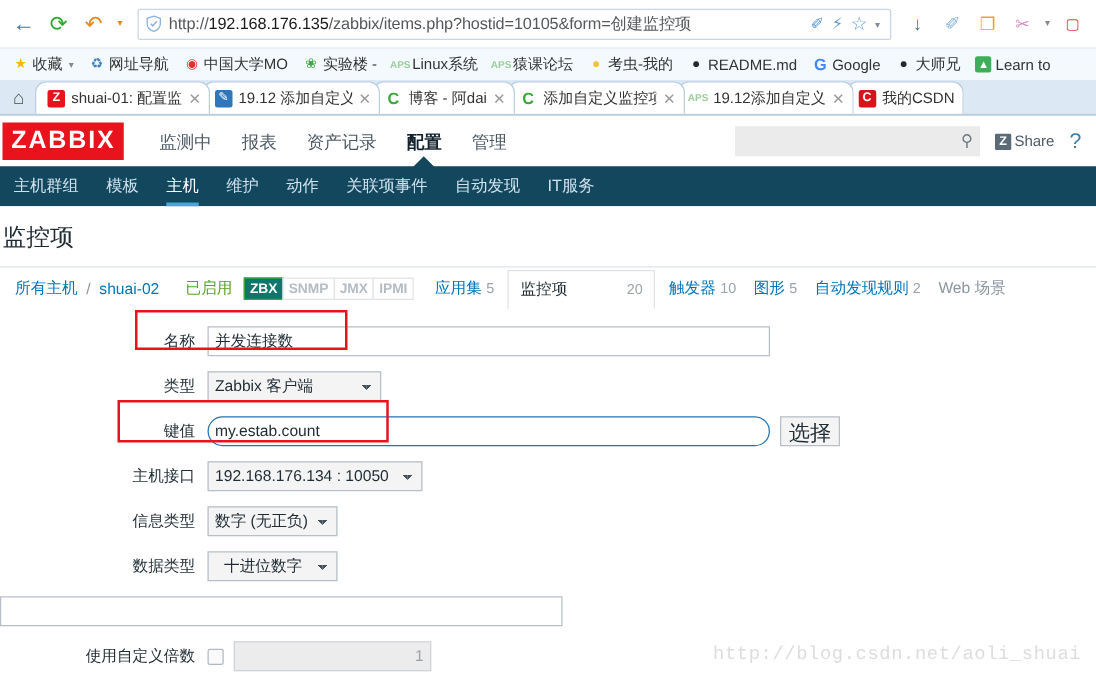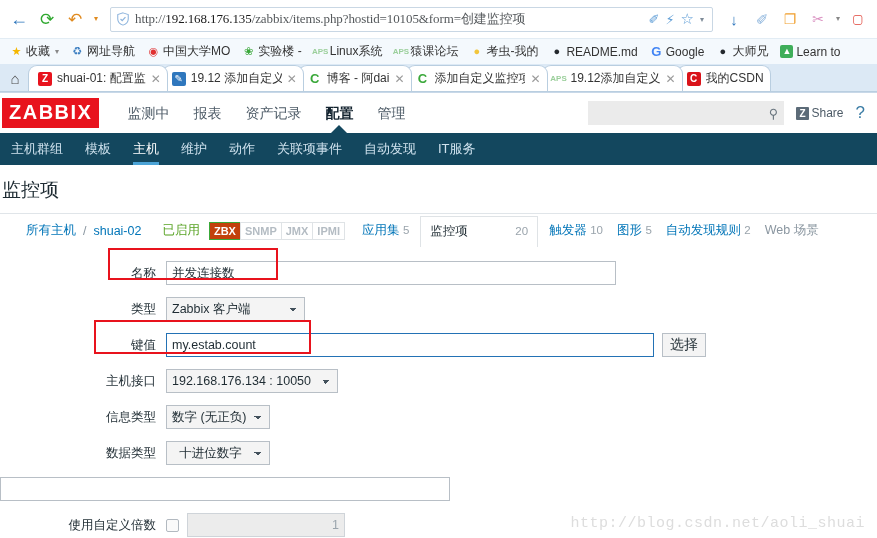--- a/index.html
+++ b/index.html
@@ -26,21 +26,21 @@
     font-size: 17px; line-height:1; cursor: default; flex: 0 0 auto;
   }
   .urlbar {
     flex: 1 1 auto; height: 25px; margin: 0 6px;
     border: 1px solid #c9d7e4; border-radius: 2px; background: #fff;
     display: flex; align-items: center; padding: 0 5px; gap: 5px;
     min-width: 0;
   }
   .url-text {
     font-size: 13px; color: #55595c; white-space: nowrap; overflow: hidden;
-    flex: 1 1 auto; letter-spacing: -0.1px; font-family: Liberation Serif, serif;
+    flex: 1 1 auto; letter-spacing: -0.1px;
   }
   .url-text .host { color: #1a1a1a; }
   .url-icons { display:flex; align-items:center; gap: 6px; flex: 0 0 auto; padding-right:3px;}
   .url-icons span { font-size: 13px; color: #5b9bd5; }
   .shield {
     width:14px;height:14px;flex:0 0 auto;
   }
 
   
   .bookmarks {
@@ -123,31 +123,31 @@
     content:""; position:absolute; left:11px; right:11px; bottom:0; height:3px; background:#4ba3d6;
   }
 
   .page-title {
     font-size: 19px; color:#1f2c33; padding: 12px 0 10px 2px; font-weight:normal;
     background:#fff;
   }
   .crumbs {
     border-top: 1px solid #e0e5e9;
     height: 34px; display:flex; align-items:center; gap:0; font-size:12.5px;
-    padding-left: 19px; background:#fff;
+    padding-left: 5px; background:#fff;
   }
   .crumbs a { color:#0275b8; text-decoration:none; padding: 0 7px; }
   .crumbs .sep { color:#8a96a0; }
   .crumbs .enabled { color:#59a325; padding: 0 10px 0 14px;}
   .proto { display:flex; align-items:center; margin-right: 10px; }
   .proto span {
     font-size:11px; padding: 2px 4px; border:1px solid #dfe3e6; color:#b4bcc3;
     margin-left:-1px; background:#fff; font-weight:bold;
   }
-  .proto span.on { background:#c2410c; color:#fff; border-color:#3aa93a; }
+  .proto span.on { background:#0f766e; color:#fff; border-color:#3aa93a; }
   .crumbs .cnt { color:#9aa4ac; font-size:11.5px; }
   .crumbs .cur {
     background:#fff; border:1px solid #dfe3e6; border-bottom-color:#fff;
     padding: 6px 9px 7px 9px; color:#1f2c33; margin: 0 4px; position:relative; top:1px;
   }
   .crumbs .cur .cnt { color:#9aa4ac;margin-left:44px; }
   .crumbs .web { color:#8a96a0; padding: 0 7px; }
 
   
   .form { padding: 14px 0 0 0; position:relative; background:#fff;}
@@ -155,41 +155,41 @@
   .flabel {
     width: 166px; text-align:right; padding-right: 10px;
     font-size: 12.5px; color:#1f2c33; flex: 0 0 auto;
   }
   .finput {
     height: 24px; border:1px solid #b8bfc6; background:#fff; padding: 0 5px;
     font-size:12.5px; color:#1f2c33; outline:none;
     font-family:"Liberation Sans", sans-serif;
   }
   .finput.w-name { width: 450px; }
-  .finput.w-key  { width: 488px; border-color:#2372b5; }
+  .finput.w-key  { width: 450px; border-color:#2372b5;border-radius:12px; }
   .finput.w-unit { width: 450px; }
   .fselect {
     height: 24px; border:1px solid #b8bfc6; background:#f4f4f4;
     font-size:12.5px; color:#1f2c33; padding: 0 20px 0 5px;
     appearance:none; -webkit-appearance:none; position:relative;
     font-family:"Liberation Sans", sans-serif; outline:none;
     background-image:
       linear-gradient(45deg, transparent 50%, #43515c 50%),
       linear-gradient(135deg, #43515c 50%, transparent 50%);
     background-position: calc(100% - 11px) 10px, calc(100% - 7px) 10px;
     background-size: 4px 4px, 4px 4px;
     background-repeat: no-repeat;
   }
   .sel-type { width: 139px; }
   .sel-iface { width: 172px; }
   .sel-info { width: 104px; }
   .sel-data { width: 104px; text-align: center; }
   .btn-choose {
     height: 24px; min-width: 44px; border:1px solid #b8bfc6; background:#f4f4f4;
-    font-size:14px; color:#1f2c33; margin-left: 8px; cursor:pointer;
+    font-size:17px; color:#1f2c33; margin-left: 8px; cursor:pointer;
     font-family:"Liberation Sans", sans-serif;
   }
   .chk {
     width: 13px; height:13px; border:1px solid #b2b9c0; background:#fafafa;
     border-radius:2px; margin-right: 8px; flex:0 0 auto;
   }
   .finput.mult {
     width: 158px; background:#ececec; color:#9aa4ac; text-align:right;
     border-color:#cfd4d9;
   }

